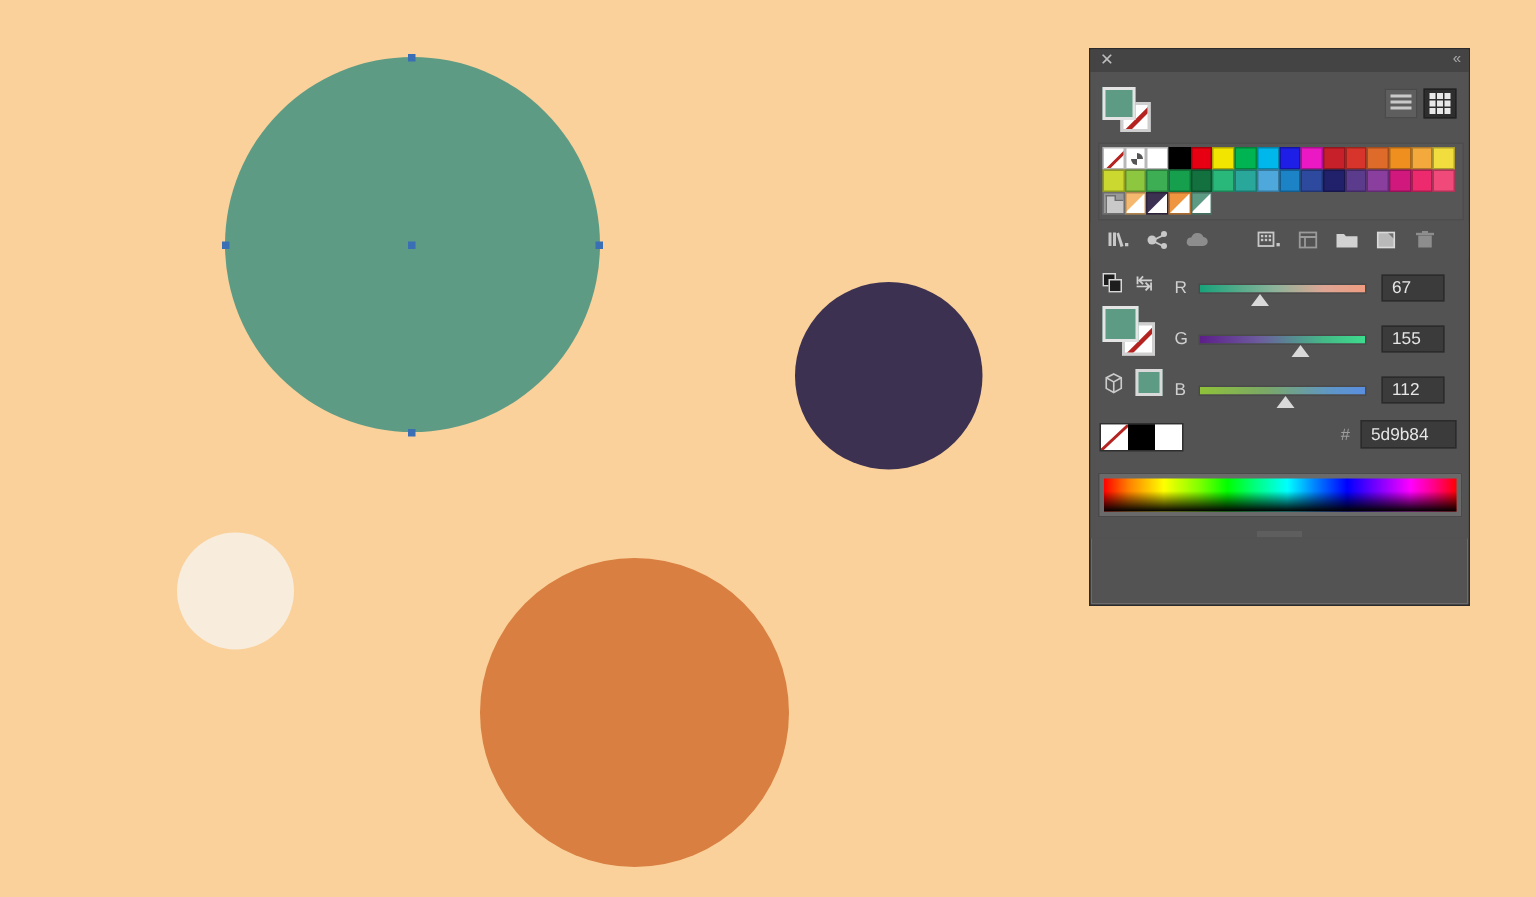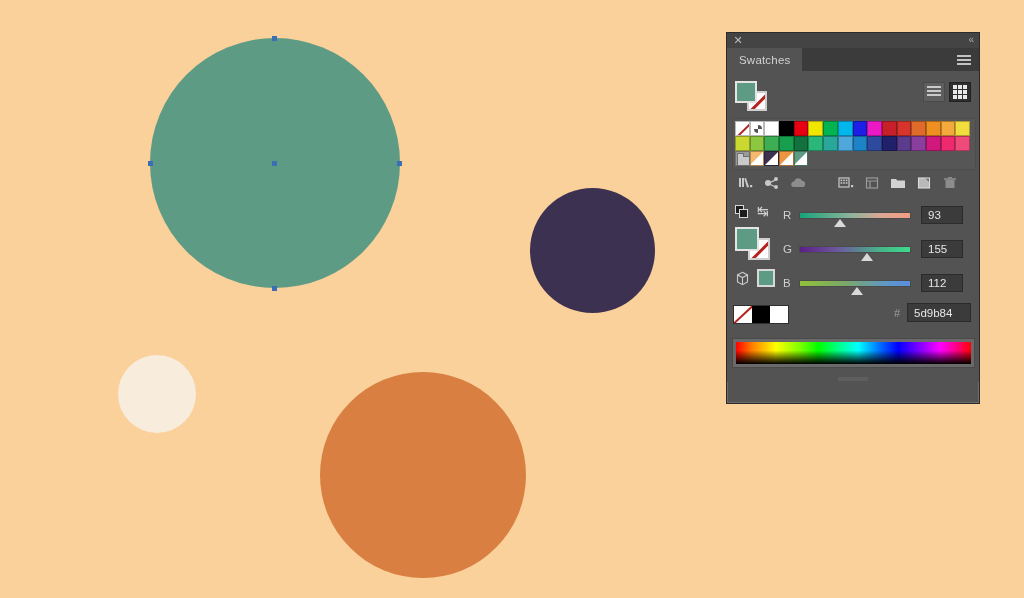--- a/index.html
+++ b/index.html
@@ -363,30 +363,20 @@
     <div class="anchor" id="anchor-center" style="background: rgb(58, 111, 181);"></div>
   </div>
 
   <div id="panel-group">
 
     <div id="panel-topbar">
       <div id="close-icon">✕</div>
       <div id="collapse-icon">«</div>
     </div>
 
-    <div class="tabbar">
-      <div class="tab">
-        <span>Swatches</span>
-      </div>
-      <div class="panel-menu-icon">
-        <i></i>
-        <i></i>
-        <i></i>
-      </div>
-    </div>
 
     <div id="swatches-body">
 
       <div id="swatch-fillstroke">
         <div class="fill-box" style="background: rgb(93, 155, 132);"></div>
         <div class="stroke-box"></div>
       </div>
 
       <div id="view-toggles">
         <div class="view-btn">
@@ -565,21 +555,21 @@
           </span>
           <span id="color-preview-btn" style="background: rgb(93, 155, 132);"></span>
         </div>
       </div>
 
       <div class="slider-row" id="row-r">
         <span class="slider-label">R</span>
         <span class="slider-track" id="track-r">
           <span class="slider-thumb" id="thumb-r" style="left: calc(36.5% - 6px);"></span>
         </span>
-        <span class="value-box">93</span>
+        <span class="value-box">67</span>
       </div>
 
       <div class="slider-row" id="row-g">
         <span class="slider-label">G</span>
         <span class="slider-track" id="track-g">
           <span class="slider-thumb" id="thumb-g" style="left: calc(60.8% - 6px);"></span>
         </span>
         <span class="value-box">155</span>
       </div>
 

